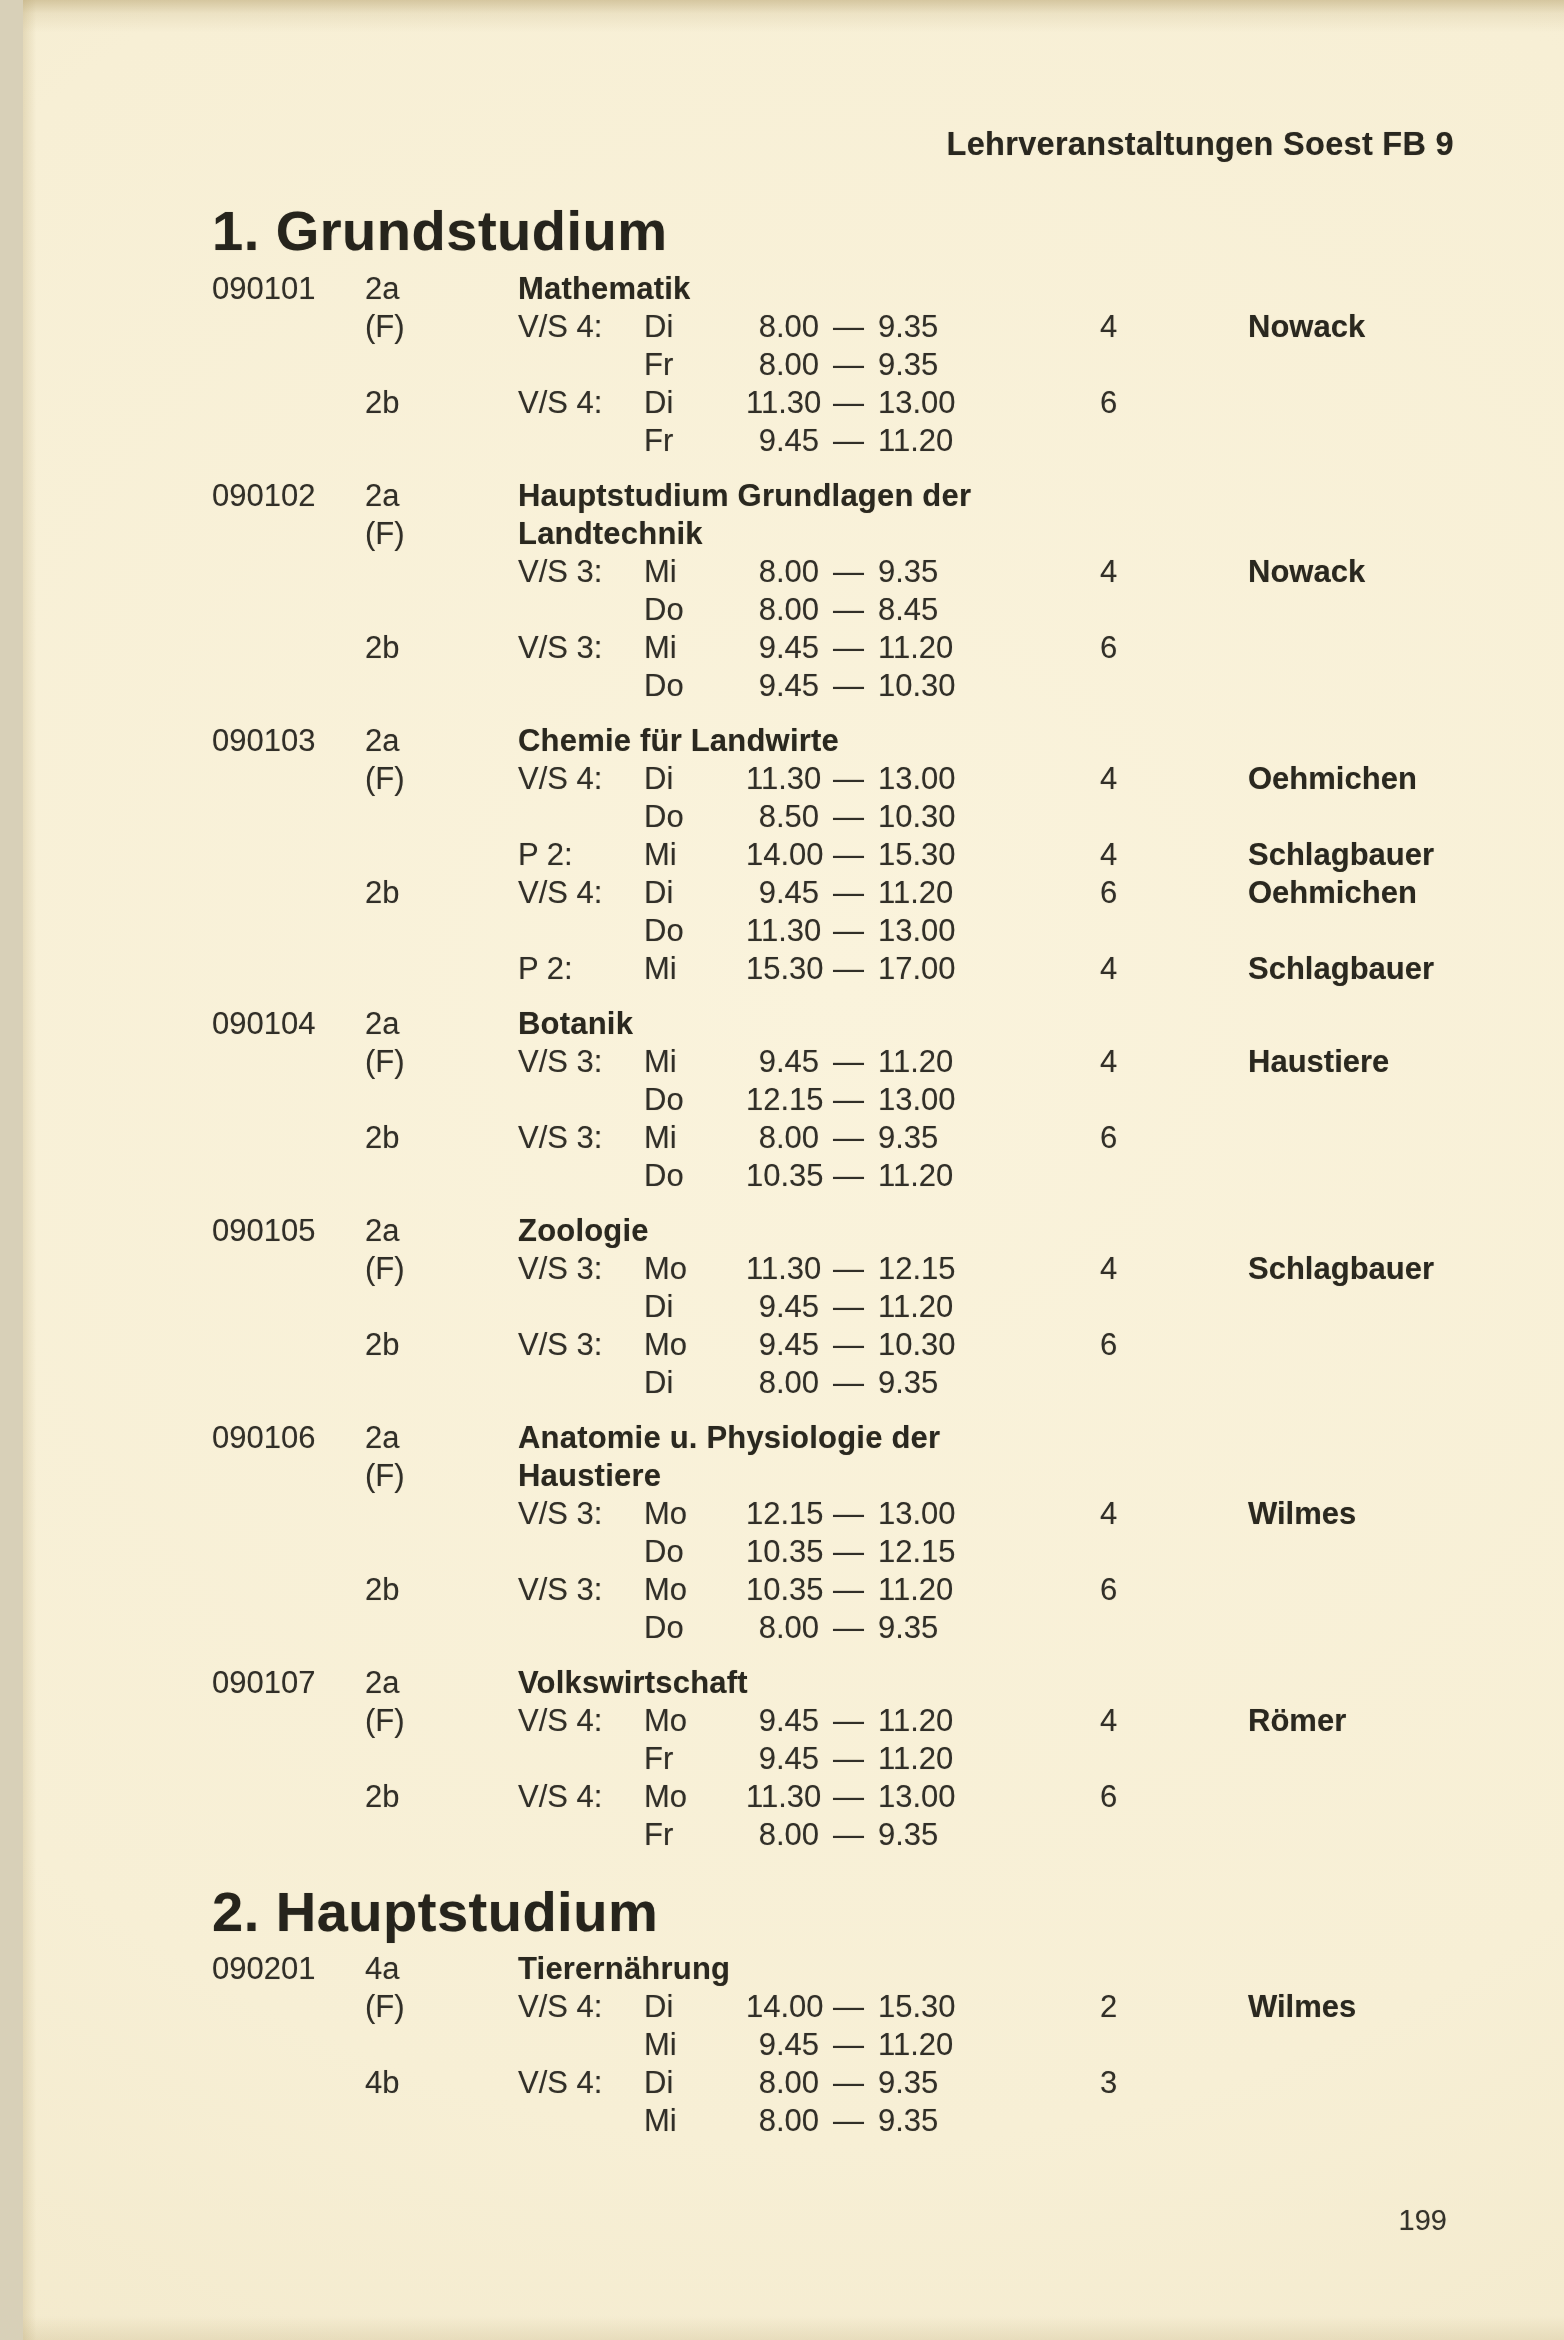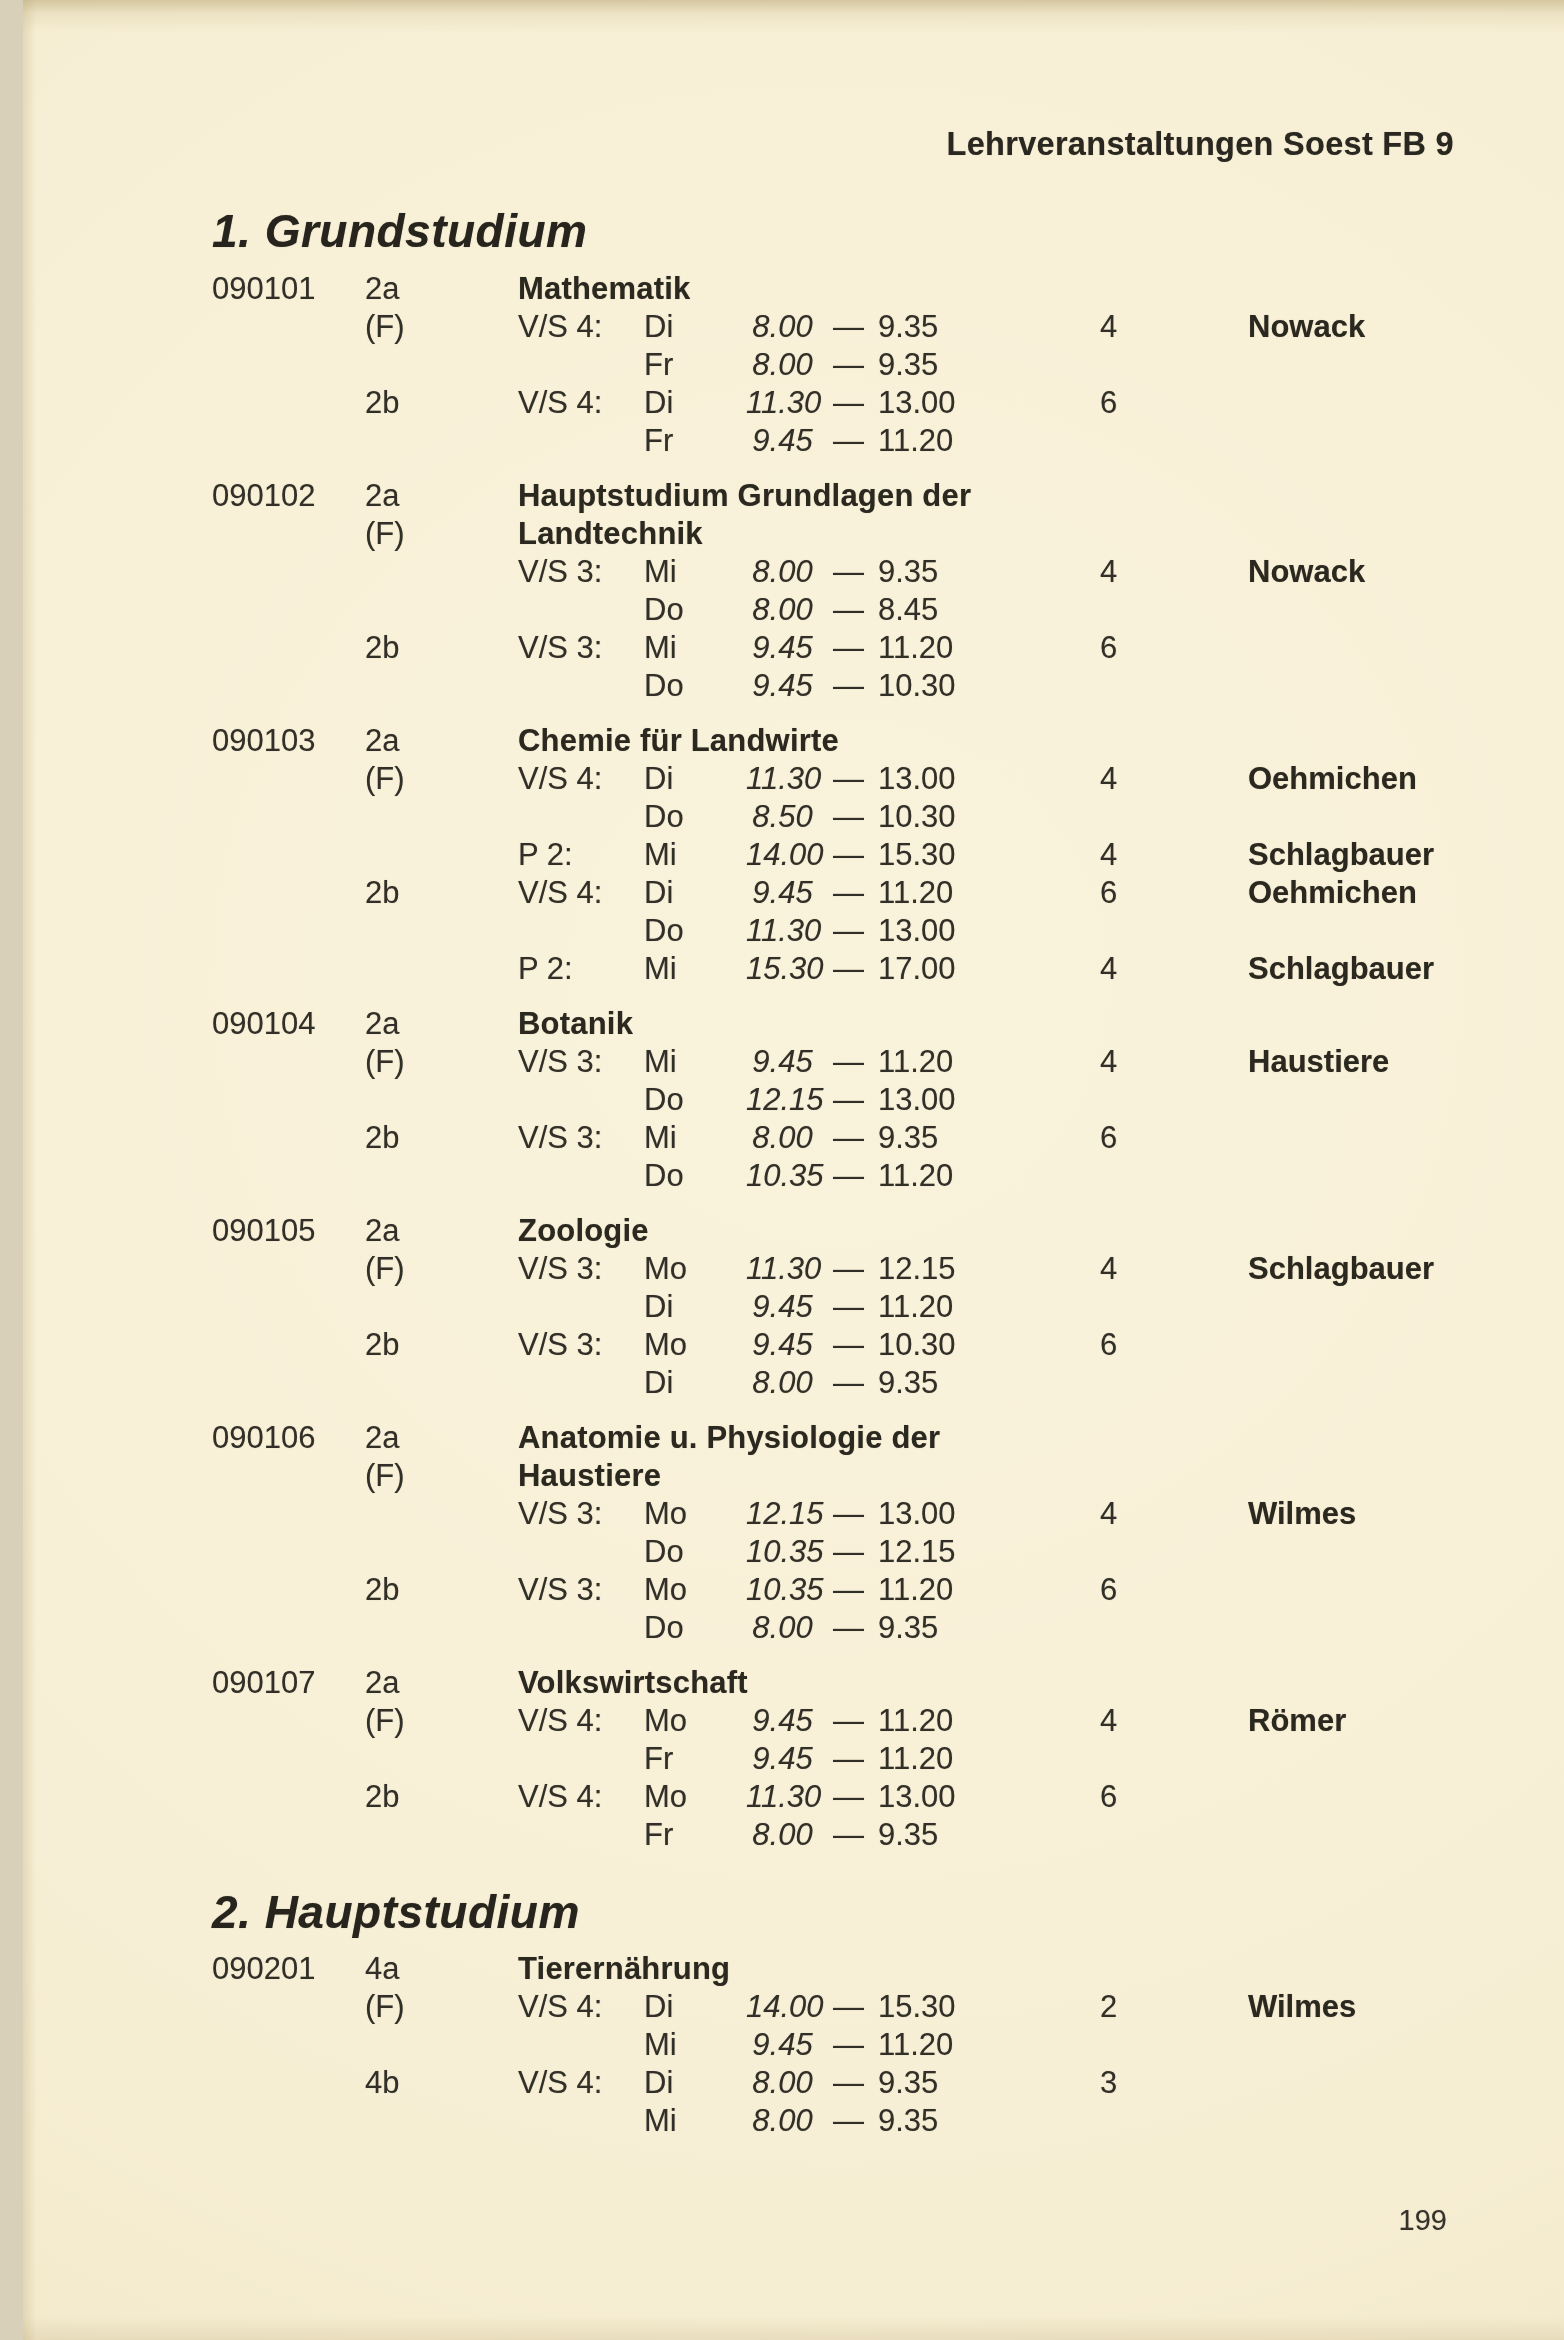--- a/index.html
+++ b/index.html
@@ -28,38 +28,37 @@
     text-shadow:0 0 1px rgba(40,36,26,.35);
   }
   .page-number{
     position:absolute;top:2204px;right:141px;
     font-size:29px;color:#34322a;
     text-shadow:0 0 1px rgba(40,36,26,.3);
   }
   .content{position:absolute;left:189px;top:0;width:1271px;}
   .section-title{
     margin:0 0 11.5px 0;
-    font-size:46px;line-height:54px;font-weight:700;color:#26241c;
+    font-size:56px;line-height:54px;font-weight:700;color:#26241c;
     text-shadow:0 0 1px rgba(40,36,26,.4);
     letter-spacing:0.5px;
-    font-style:italic;
   }
   #sections > section:first-child .section-title{margin-top:204px;}
   #sections > section + section .section-title{margin-top:31px;}
   .course{margin:0 0 17px 0;}
   .row{
     display:grid;
     grid-template-columns:153px 153px 126px 102px 73px 59px 81px 182px 1fr;
     height:38px;line-height:38px;
     font-size:31px;
     white-space:nowrap;
     text-shadow:0 0 1px rgba(45,40,30,.3);
   }
   .c{display:block;}
-  .from{text-align:center;font-style:italic;}
+  .from{text-align:right;}
   .dash{text-align:center;}
   .hours{padding-left:141px;}
   .lecturer{padding-left:107px;font-weight:700;color:#2a281f;}
   .name{grid-column:3 / -1;font-weight:700;color:#2a281f;letter-spacing:0.2px;}
 </style>
 </head>
 <body>
 
 <div class="page">
   <div class="running-head">Lehrveranstaltungen Soest FB 9</div>

